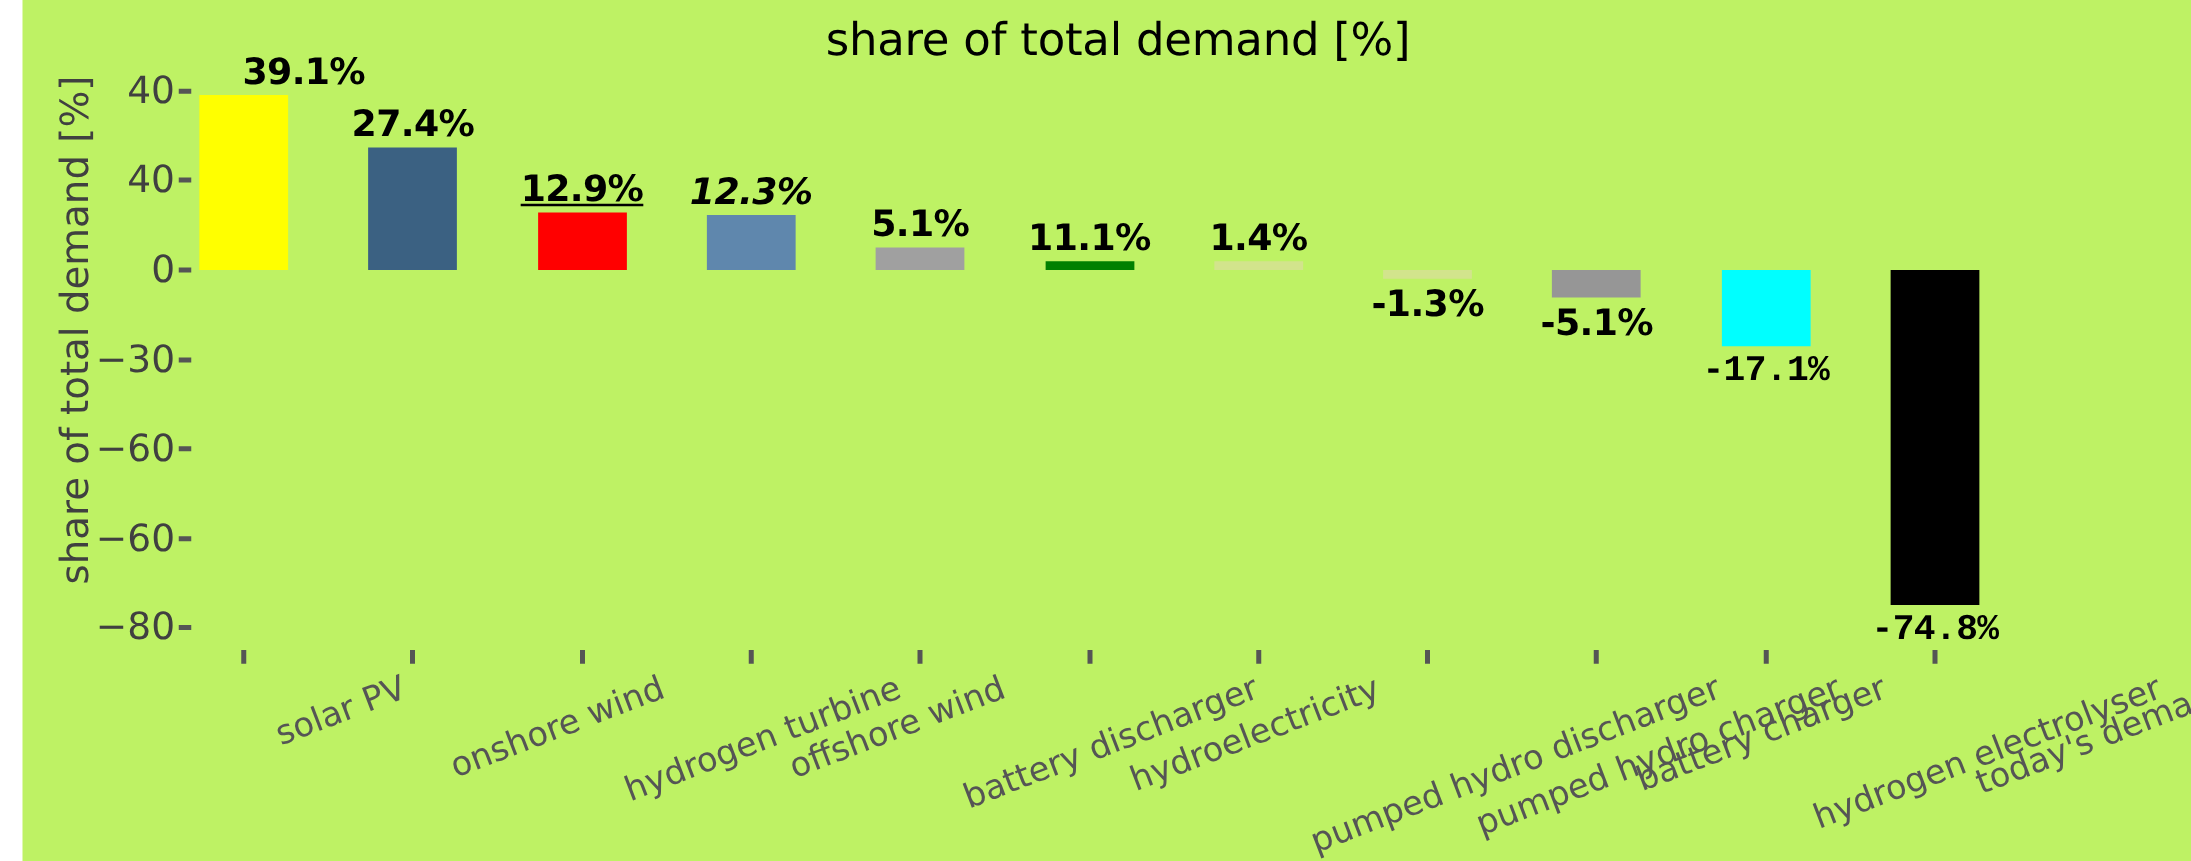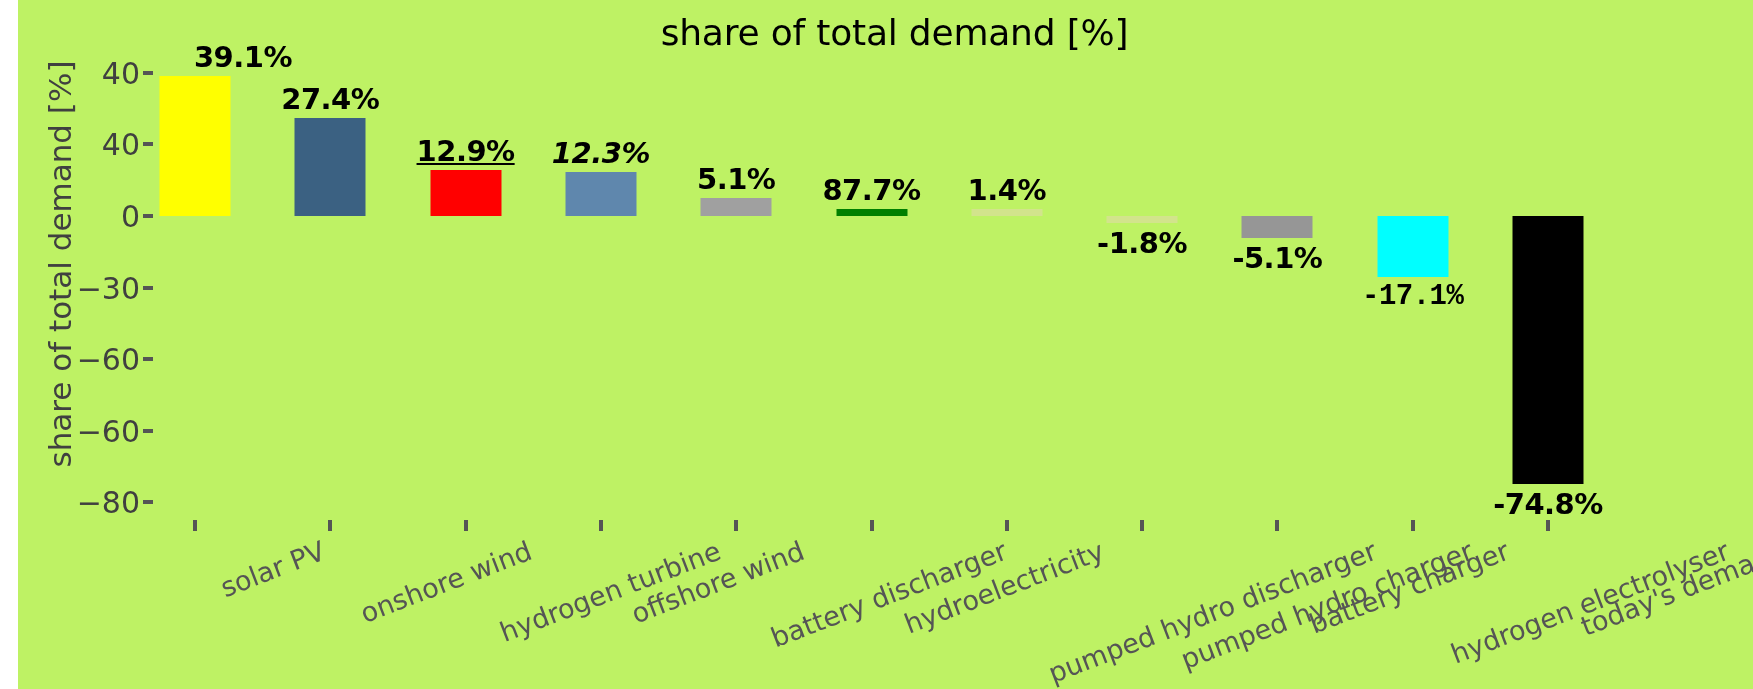--- a/index.html
+++ b/index.html
@@ -183,26 +183,26 @@
         <div class="bar" title="battery charger -6.3%" style="left: 1125.4px; top: 160.962px; height: 22.5346px; background: rgb(150, 150, 150);"></div>
         <div class="bar" title="hydrogen electrolyser -17.1%" style="left: 1260.7px; top: 160.962px; height: 61.1654px; background: rgb(0, 255, 255);"></div>
         <div class="bar" title="today's demand -74.8%" style="left: 1396px; top: 160.962px; height: 267.554px; background: rgb(0, 0, 0);"></div>
       </div>
     <div id="valuelabels">
         <div class="bar-value" style="left: 43px; top: -14.8962px; margin-left: 48px;">39.1%</div>
         <div class="bar-value" style="left: 178.3px; top: 26.9538px;">27.4%</div>
         <div class="bar-value" style="left: 313.6px; top: 78.8192px; text-decoration: underline;">12.9%</div>
         <div class="bar-value" style="left: 448.9px; top: 80.9654px; font-style: italic;">12.3%</div>
         <div class="bar-value" style="left: 584.2px; top: 106.719px;">5.1%</div>
-        <div class="bar-value" style="left: 719.5px; top: 117.962px;">87.7%</div>
+        <div class="bar-value" style="left: 719.5px; top: 117.962px;">11.1%</div>
         <div class="bar-value" style="left: 854.8px; top: 117.962px;">1.4%</div>
-        <div class="bar-value" style="left: 990.1px; top: 170.962px;">-1.8%</div>
+        <div class="bar-value" style="left: 990.1px; top: 170.962px;">-1.3%</div>
         <div class="bar-value" style="left: 1125.4px; top: 186.496px;">-5.1%</div>
         <div class="bar-value" style="left: 1260.7px; top: 225.127px; font-family: Liberation Mono, monospace;">-17.1%</div>
-        <div class="bar-value" style="left: 1396px; top: 431.515px;">-74.8%</div>
+        <div class="bar-value" style="left: 1396px; top: 431.515px; font-family: Liberation Mono, monospace;">-74.8%</div>
       </div>
     <div id="xlabels">
         <div class="xlabel" style="left: 57px;"><span>solar PV</span></div>
         <div class="xlabel" style="left: 192.3px;"><span>onshore wind</span></div>
         <div class="xlabel" style="left: 327.6px;"><span>hydrogen turbine</span></div>
         <div class="xlabel" style="left: 462.9px;"><span>offshore wind</span></div>
         <div class="xlabel" style="left: 598.2px;"><span>battery discharger</span></div>
         <div class="xlabel" style="left: 733.5px;"><span>hydroelectricity</span></div>
         <div class="xlabel" style="left: 868.8px;"><span>pumped hydro discharger</span></div>
         <div class="xlabel" style="left: 1004.1px;"><span>pumped hydro charger</span></div>

